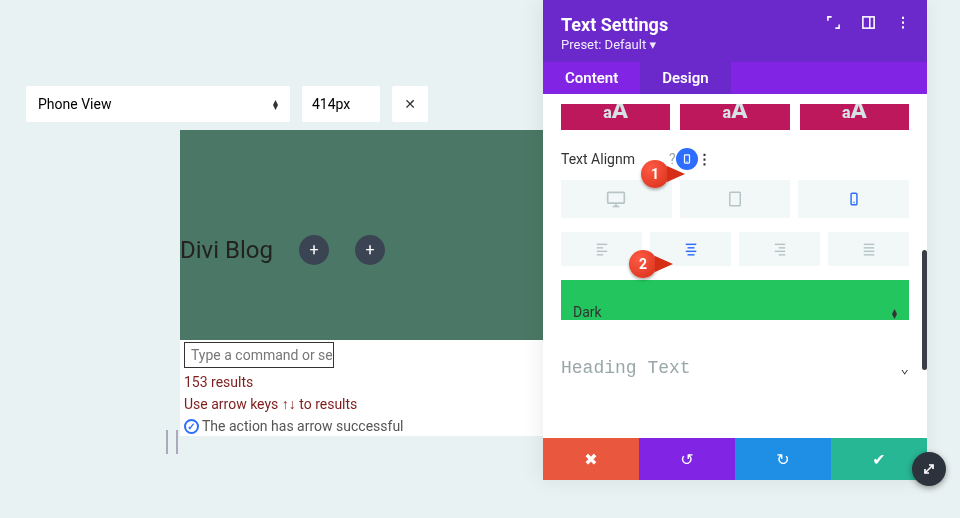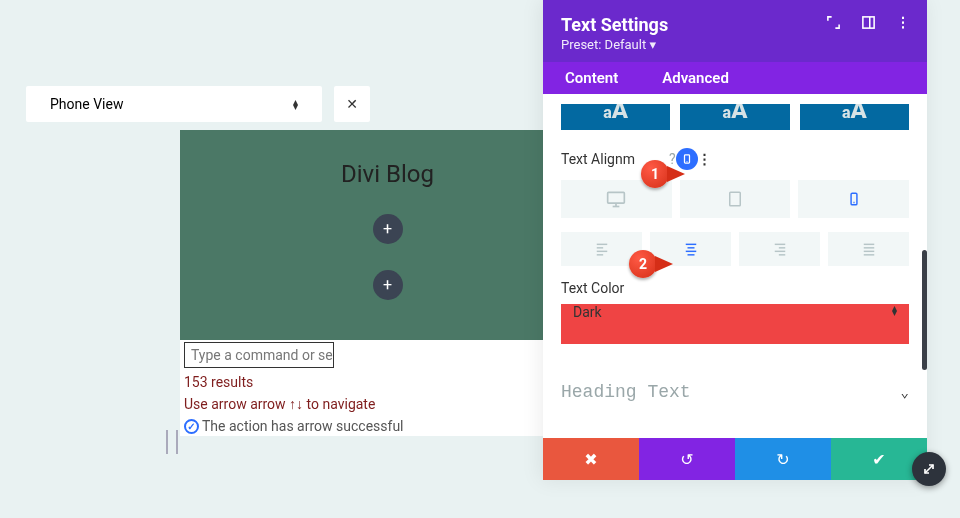--- a/index.html
+++ b/index.html
@@ -17,25 +17,25 @@
   .toolbar {
     position: absolute;
     top: 86px;
     left: 26px;
     display: flex;
     gap: 12px;
     align-items: center;
   }
   .select-wrap {
     background: #fff;
-    width: 296px;
+    width: 264px;
     height: 36px;
     display: flex;
     align-items: center;
-    padding: 0 24px;
+    padding: 0 12px;
     justify-content: space-between;
     border-radius: 2px;
   }
   .select-caret { color:#333; font-size:10px; line-height:8px; display:flex; flex-direction:column; gap:0px;}
   .px-input {
     background:#fff; height:36px; width:78px; display:flex; align-items:center; padding:0 10px; border-radius:2px;
   }
   .close-box {
     background:#fff; height:36px; width:36px; display:flex; align-items:center; justify-content:center; border-radius:2px; color:#333;
   }
@@ -43,21 +43,21 @@
   .preview-pane {
     position: absolute;
     top: 130px;
     left: 180px;
     width: 415px;
     background: #fff;
   }
   .preview-hero {
     height: 210px;
     background: #4b7866;
-    display:flex; flex-direction:column; align-items:center; padding-top:30px; gap:26px;
+    display:flex; flex-direction:row; align-items:center; padding-top:30px; gap:26px;
     color:#333;
   }
   .hero-title { color:#222; font-size:24px; font-weight:400; }
   .plus-btn {
     width:30px; height:30px; border-radius:50%;
     background:#3b4453; color:#fff; display:flex; align-items:center; justify-content:center;
     font-size:16px; line-height:1;
   }
   .preview-cmd {
     border:1px solid #333; padding:4px 6px; width:150px; margin:2px 0 4px 4px; color:#777; font-size:14px;
@@ -91,21 +91,21 @@
     background:#8224e3; display:flex; color:#fff; font-size:15px; font-weight:600;
   }
   .panel-tab { padding:7px 22px; cursor:pointer;}
   .panel-tab.active { background:#6b29cc; }
   .panel-body {
     flex:1; overflow:hidden; padding:10px 18px 0 18px; position:relative;
   }
   
   .shadow-row { display:flex; gap:10px; margin-bottom:18px; }
   .shadow-box {
-    flex:1; height:26px; background:#0369a1; display:flex; align-items:flex-start; justify-content:center;
+    flex:1; height:26px; background:#be185d; display:flex; align-items:flex-start; justify-content:center;
     overflow:hidden;
     text-align:center;
   }
   .aA { font-weight:800; font-size:24px; color:#d7e2e5; position:relative; top:-8px;}
   .aA .small { font-size:16px; }
 
   .label-row { display:flex; align-items:center; margin-bottom:10px; color:#333;}
   .phone-badge {
     width:22px;height:22px;border-radius:50%;background:#2d6eff;color:#fff;
     display:flex;align-items:center;justify-content:center;font-size:11px;
@@ -115,21 +115,21 @@
     display:flex; gap:8px; margin-bottom:14px;
   }
   .seg {
     flex:1; height:38px; background:#f2f7f7; display:flex; align-items:center; justify-content:center;
     color:#b7c5c7;
   }
   .seg.active { color:#2d6eff; }
   .small-seg { height:34px; }
   .section-label { color:#333; margin:2px 0 8px 0;}
   .color-select {
-    background:#ef4444; height:40px; display:flex; align-items:flex-start; justify-content:space-between;
+    background:#22c55e; height:40px; display:flex; align-items:flex-end; justify-content:space-between;
     padding:0 12px; color:#333; margin-bottom:30px;
   }
   .heading-row {
     display:flex; justify-content:space-between; align-items:center; color:#9aa7a9; font-size:18px;
     padding:8px 0;
     font-family:Liberation Mono, monospace;
   }
 
   .scroll-indicator { position:absolute; right:0; top:156px; width:5px; height:120px; background:#3a3f47; border-radius:3px;}
 
@@ -163,20 +163,23 @@
   
   svg { display:block; }
 </style>
 </head>
 <body>
 
 <div class="toolbar">
   <div class="select-wrap">
     <span>Phone View</span>
     <span class="select-caret">▴<span style="margin-top:-3px">▾</span></span>
+  </div>
+  <div class="px-input">
+    <span>414px</span>
   </div>
   <div class="close-box">
     <span>✕</span>
   </div>
 </div>
 
 <div class="preview-pane">
   <div class="resize-handle"></div>
   <div class="preview-hero">
     <div class="hero-title">Divi Blog</div>
@@ -184,21 +187,21 @@
         <span>+</span>
       </div>
     <div class="plus-btn">
         <span>+</span>
       </div>
   </div>
   <div class="preview-cmd">
     <span>Type a command or search</span>
   </div>
   <div class="preview-text">153 results</div>
-  <div class="preview-text">Use arrow arrow ↑↓ to navigate</div>
+  <div class="preview-text">Use arrow keys ↑↓ to results</div>
   <div class="preview-success">
     <span class="check-circle">✓</span>
     <span>The action has arrow successful</span>
   </div>
 </div>
 
 <div class="panel">
   <div class="panel-head">
     <div class="panel-head-row">
       <div>
@@ -219,21 +222,21 @@
               <line x1="14" y1="3" x2="14" y2="21"></line>
             </svg>
         </span>
         <span class="vdots">⋮</span>
       </div>
     </div>
   </div>
 
   <div class="panel-tabs">
     <div class="panel-tab">Content</div>
-    <div class="panel-tab">Advanced</div>
+    <div class="panel-tab active">Design</div>
   </div>
 
   <div class="panel-body">
     <div class="shadow-row">
       <div class="shadow-box">
           <span class="aA"><span class="small">a</span>A</span>
         </div>
       <div class="shadow-box">
           <span class="aA"><span class="small">a</span>A</span>
         </div>
@@ -304,21 +307,20 @@
       <div class="seg small-seg">
         <svg width="18" height="14" viewBox="0 0 24 24" stroke="currentColor" stroke-width="2.5">
             <line x1="3" y1="4" x2="21" y2="4"></line>
             <line x1="3" y1="10" x2="21" y2="10"></line>
             <line x1="3" y1="16" x2="21" y2="16"></line>
             <line x1="3" y1="22" x2="21" y2="22"></line>
           </svg>
       </div>
     </div>
 
-    <div class="section-label">Text Color</div>
     <div class="color-select">
       <span>Dark</span>
       <span class="select-caret">▴<span style="margin-top:-3px">▾</span></span>
     </div>
 
     <div class="heading-row">
       <span>Heading Text</span>
       <span style="color:#333;font-size:14px;">⌄</span>
     </div>
 

